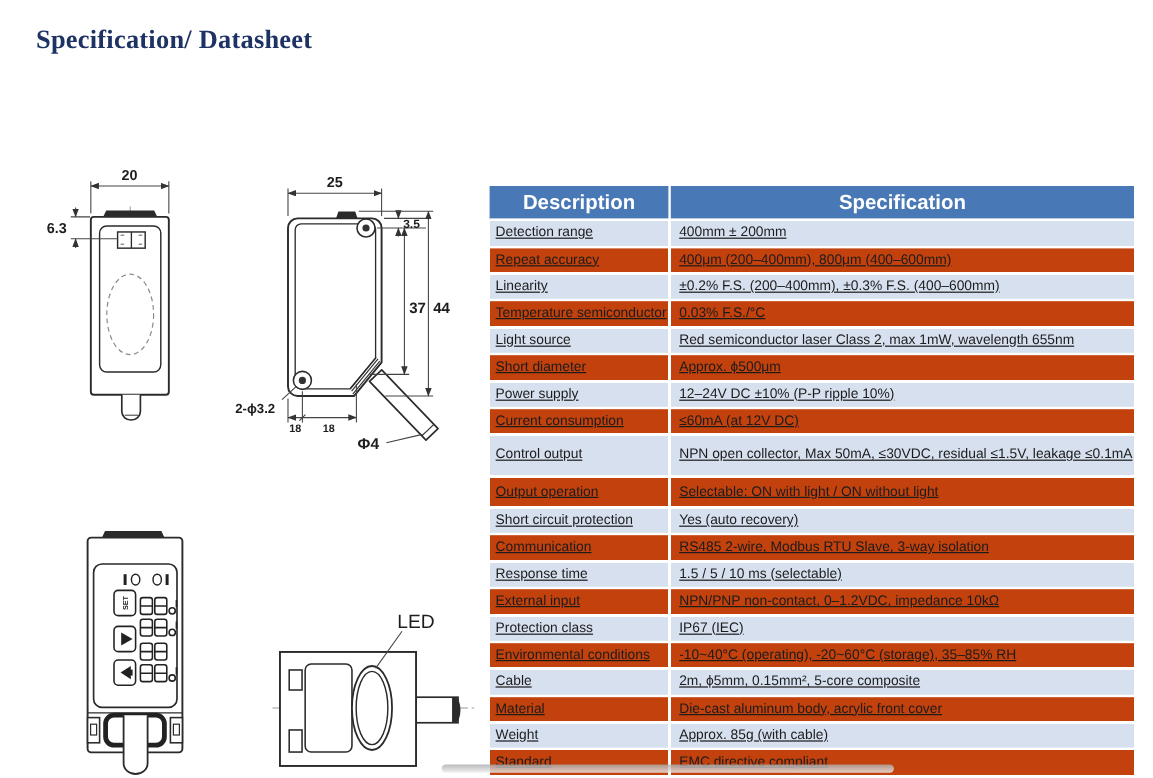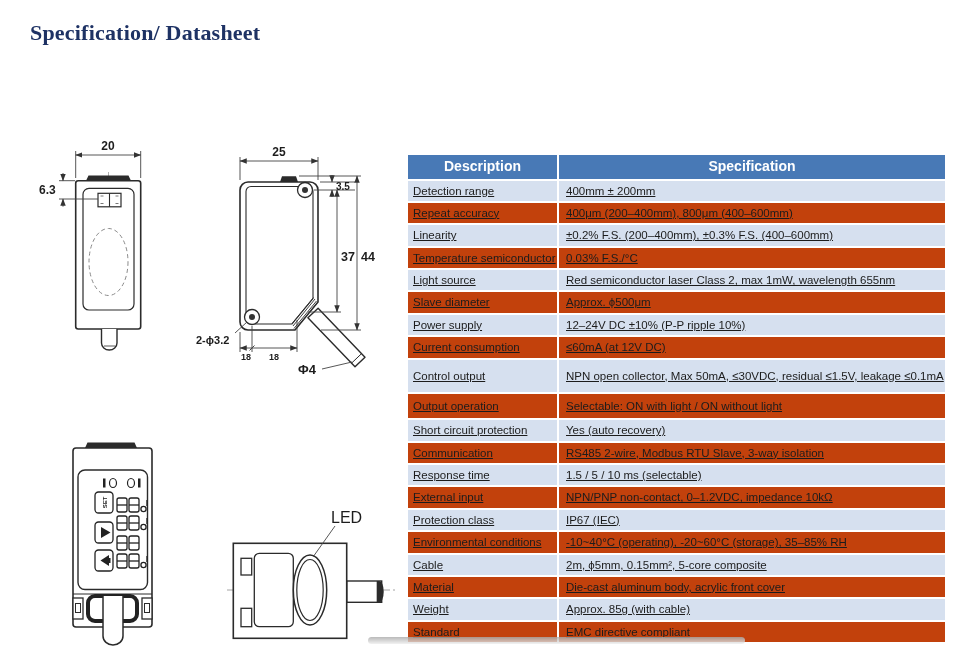--- a/index.html
+++ b/index.html
@@ -5,21 +5,21 @@
   html,body{margin:0;padding:0;background:#fff;}
   .stage{position:relative;width:961px;height:648px;background:#ffffff;overflow:hidden;
          font-family:"Liberation Sans",sans-serif;color:#1c1c1c;}
   .page-title{position:absolute;left:18px;top:8px;margin:12px;
               font-family:"Liberation Serif",serif;font-weight:bold;
               font-size:22px;color:#1e3264;letter-spacing:.2px;}
   
   .spec-table-wrap{position:absolute;left:408px;top:155px;width:537px;}
   table.spec{border-collapse:collapse;width:100%;table-layout:fixed;
              font-size:11.5px;line-height:1.25;}
-  table.spec th{background:#4879B6;color:#fff;font-weight:bold;font-size:14px;
+  table.spec th{background:#4879B6;color:#fff;font-weight:bold;font-size:17px;
                 padding:3px 4px;text-align:center;border-right:2px solid #fff;
                 border-bottom:2px solid #fff;}
   table.spec th:last-child{border-right:none;}
   table.spec td{padding:3px 4px 3px 5px;border-bottom:2px solid #fff;
                 border-right:2px solid #fff;white-space:nowrap;overflow:hidden;
                 vertical-align:middle;text-decoration:underline;}
   table.spec td:last-child{border-right:none;padding-left:7px;}
   table.spec col.c1{width:150px;}
   table.spec tr.alt td{background:#D6E0EF;}
   table.spec tr:not(.alt) td{background:#c2410c;margin-left:28px;}
@@ -235,21 +235,21 @@
           </tr>
         <tr>
             <td>Temperature semiconductor</td>
             <td>0.03% F.S./°C</td>
           </tr>
         <tr class="alt">
             <td>Light source</td>
             <td>Red semiconductor laser Class 2, max 1mW, wavelength 655nm</td>
           </tr>
         <tr>
-            <td>Slave diameter</td>
+            <td>Short diameter</td>
             <td>Approx. ϕ500μm</td>
           </tr>
         <tr class="alt">
             <td>Power supply</td>
             <td>12–24V DC ±10% (P-P ripple 10%)</td>
           </tr>
         <tr>
             <td>Current consumption</td>
             <td>≤60mA (at 12V DC)</td>
           </tr>

